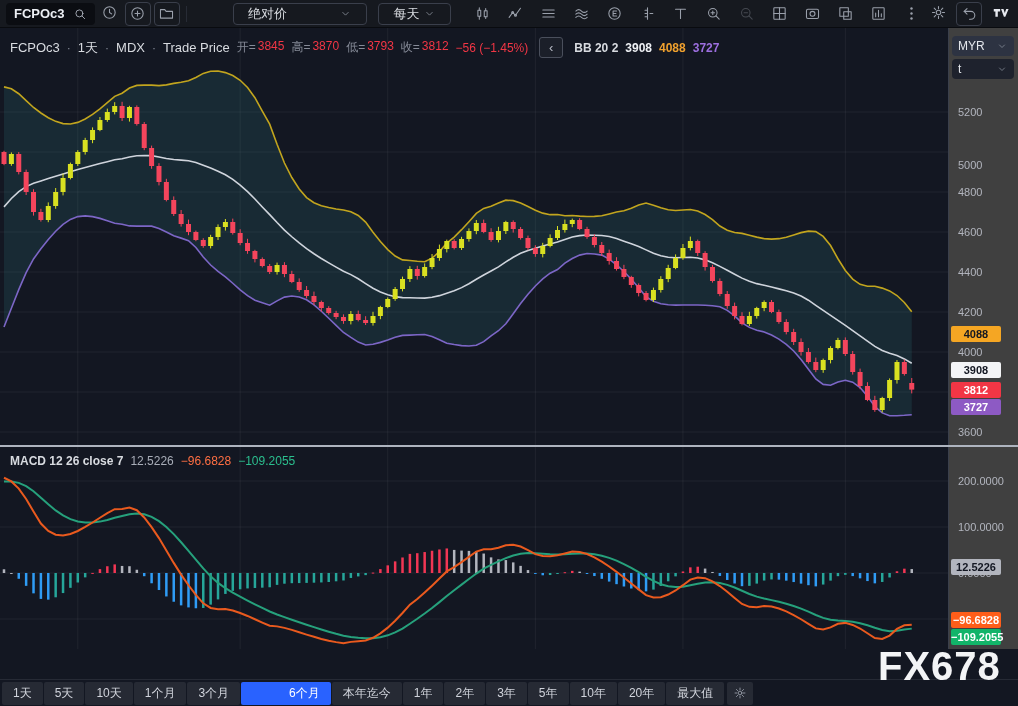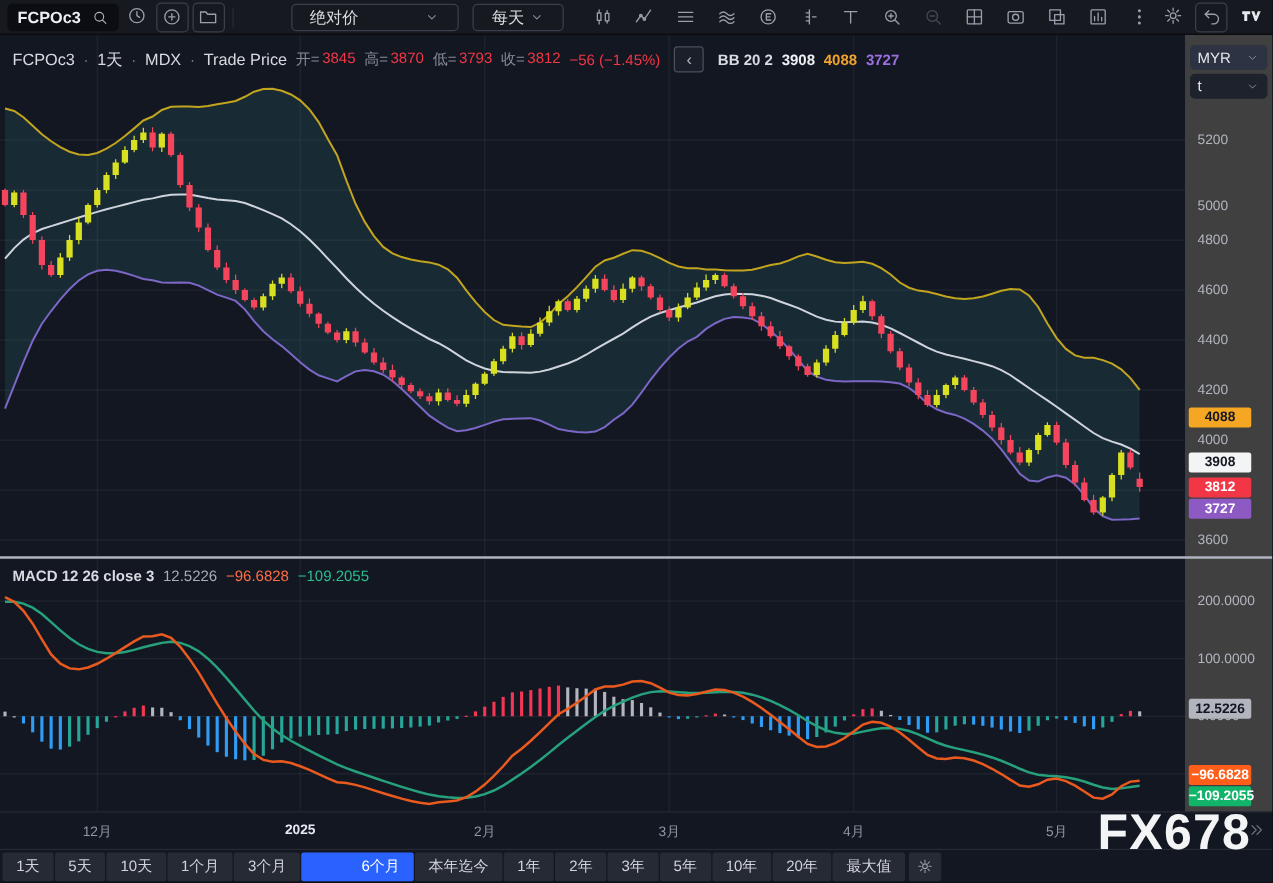--- a/index.html
+++ b/index.html
@@ -723,21 +723,21 @@
           <rect x="873.59" y="126.00273286267364" width="2.5" height="10.347267699914141" fill="#2f9cf5"></rect>
           <rect x="880.97" y="126.00273286267364" width="2.5" height="8.970527917663247" fill="#26a69a"></rect>
           <rect x="888.35" y="126.00273286267364" width="2.5" height="4.47538297461918" fill="#26a69a"></rect>
           <rect x="895.73" y="124.25385757572367" width="2.5" height="1.7488752869499677" fill="#f23654"></rect>
           <rect x="903.11" y="121.67982054031921" width="2.5" height="4.322912322354426" fill="#f23654"></rect>
           <rect x="910.49" y="122.06690640078811" width="2.5" height="3.935826461885526" fill="#b2b5be"></rect>
           <polyline points="4,34.45320121122792 11.379999999999999,34.448147582146724 18.759999999999998,35.8904559939236 26.14,39.10367281142671 33.519999999999996,44.1904331120111 40.9,50.664886171651766 48.28,57.32765903116665 55.66,63.40195011327559 63.04,68.4178798875995 70.42,72.12498569761526 77.8,74.49983927360901 85.17999999999999,75.59218232187186 92.56,75.57132903079673 99.94,74.60180537395388 107.32,72.91206905308509 114.7,70.76031431869805 122.08,68.99805497974 129.45999999999998,67.29855484605548 136.84,66.48514116972328 144.22,67.28614724056982 151.6,69.85143584818552 158.98,74.10320926800316 166.35999999999999,79.96800182134788 173.74,87.15505166677096 181.12,95.2496284620788 188.5,103.85236862303508 195.88,112.66671264368897 203.26,121.40220507385709 210.64,129.31055213933234 218.02,135.9113757033549 225.4,141.1405704871899 232.78,145.60510440015057 240.16,149.67862467929527 247.54,153.53314397796143 254.92,157.27917165892995 262.3,160.946424504815 269.68,164.5126018151287 277.06,167.48382634868054 284.44,170.16212500622814 291.82,172.70935597188537 299.2,175.22803395010604 306.58,177.7047739895963 313.96,180.12774012669902 321.34,182.48681029557272 328.71999999999997,184.7369152154771 336.1,186.81369232842653 343.48,188.68115316490758 350.86,189.9197825324369 358.24,190.77384783484678 365.62,191.30457094448485 373,191.19908805059424 380.38,190.22149816440924 387.76,188.30858623115458 395.14,185.40072591946787 402.52,181.51932903992687 409.9,176.73769698478026 417.28,171.78372467045915 424.65999999999997,166.54680479346737 432.04,160.98437941729682 439.42,155.09951548056284 446.8,148.96114853851986 454.18,143.1902311895563 461.56,137.58269206401346 468.94,132.05153704052287 476.32,126.55084232945487 483.7,121.68662510687537 491.08,117.77974883144299 498.46,114.3661827681163 505.84,111.13700151301705 513.22,108.48343401042378 520.6,106.69996377648313 527.98,105.96631802695394 535.36,106.19499409121758 542.74,106.76641149048987 550.12,107.27295974096421 557.5,107.46140251016213 564.88,107.26265768687308 572.26,106.72757133538316 579.64,106.3839340337545 587.02,106.51660413458649 594.4,107.27885413157131 601.78,108.73201131395521 609.16,110.8749839030401 616.54,113.66604206159482 623.92,117.03869523350546 631.3,120.91309329589932 638.68,125.20405490556603 646.06,129.78987542775081 653.4399999999999,133.94450284948638 660.8199999999999,137.189298753459 668.2,139.2645611778302 675.58,140.1007905989984 682.96,139.71747228342977 690.34,138.30171668649862 697.72,136.72540618029797 705.1,135.62042442883418 712.48,135.360634515855 719.86,136.09995464019693 727.24,137.84409998767967 734.62,140.46660746720994 742,143.7627946436764 749.38,146.97437925026546 756.76,149.62319980806407 764.14,151.5064131893255 771.52,153.1198866219736 778.9,154.78488285943155 786.28,156.69626739786668 793.66,158.9589056412334 801.04,161.6149548832769 808.42,164.6641615708765 815.8,168.0054116598582 823.18,170.89184544193853 830.56,172.79921377674347 837.9399999999999,173.59269521019974 845.3199999999999,174.05171895631022 852.6999999999999,174.82809356342682 860.08,176.1651636303204 867.46,178.18301280148162 874.84,180.76982972646016 882.22,183.01246170587598 889.6,184.13130744953077 896.98,183.6940886277933 904.36,182.61336054720468 911.74,181.6294039317333 " fill="none" stroke="#26a17c" stroke-width="2"></polyline>
           <polyline points="4,30.745143929281983 11.379999999999999,34.427933065822025 18.759999999999998,41.65968964103112 26.14,51.956540081439215 33.519999999999996,64.53747431434869 40.9,76.56269841021447 48.28,83.97875046922617 55.66,87.69911444171137 63.04,88.48159898489516 70.42,86.95340893767828 77.8,83.99925357758407 85.17999999999999,79.96155451492326 92.56,75.48791586649621 99.94,70.7237107465825 107.32,66.15312376960996 114.7,62.153295381149896 122.08,61.94901762390787 129.45999999999998,60.50055431131742 136.84,63.231486464394436 144.22,70.49017152395606 151.6,80.11259027864833 158.98,91.11030294727368 166.35999999999999,103.4271720347268 173.74,115.90325104846329 181.12,127.62793564331018 188.5,138.2633292668602 195.88,147.9240887263045 203.26,156.34417479452958 210.64,160.9439404012334 218.02,162.31466995944518 225.4,162.05734962252987 232.78,163.4632400519932 240.16,165.97270579587408 247.54,168.95122117262596 254.92,172.26328238280405 262.3,175.6154358883552 269.68,178.77731105638355 277.06,179.368724482888 284.44,180.87531963641854 291.82,182.89827983451417 299.2,185.3027458629888 306.58,187.61173414755734 313.96,189.81960467510982 321.34,191.9230909710675 328.71999999999997,193.7373348950945 336.1,195.1208007802243 343.48,196.15099651083182 350.86,194.87430000255412 358.24,194.19010904448635 365.62,193.42746338303712 373,190.7771564750317 380.38,186.31113861966935 387.76,180.6569384981359 395.14,173.76928467272103 402.52,165.99374152176284 409.9,157.6111687641938 417.28,151.96783541317464 424.65999999999997,145.59912528550035 432.04,138.7346779126145 439.42,131.560059733627 446.8,124.40768077034791 454.18,120.10656179370211 461.56,115.15253556184201 468.94,109.92691694656062 476.32,104.54806348518281 483.7,102.22975621655726 491.08,102.15224372971353 498.46,100.71191851480957 505.84,98.2202764926201 513.22,97.86916400005063 520.6,99.56608284072055 527.98,103.0317350288372 535.36,107.10969834827212 542.74,109.05208108757905 550.12,109.29915274286157 557.5,108.21517358695381 564.88,106.46767839371691 572.26,104.5872259294235 579.64,105.00938482723986 587.02,107.04728453791442 594.4,110.32785411951059 601.78,114.54464004349084 609.16,119.44687425937964 616.54,124.83027469581367 623.92,130.52930792114802 631.3,136.41068554547473 638.68,142.3679013442329 646.06,148.13315751648994 653.4399999999999,150.56301253642854 660.8199999999999,150.16848236934965 668.2,147.56561087531477 675.58,143.44570828367134 682.96,138.18419902115517 690.34,132.63869429877408 697.72,130.4201641554953 705.1,131.20049742297908 712.48,134.32147486393822 719.86,139.0572351375647 727.24,144.82068137761067 734.62,150.95663738533105 742,156.94754334954206 749.38,159.82071767662188 756.76,160.21848203925848 764.14,159.03926671437128 771.52,159.57378035256588 778.9,161.44486780926349 786.28,164.34180555160708 793.66,168.00945861470038 801.04,172.2391518514508 808.42,176.86098832127496 815.8,181.37041201578498 823.18,182.43758057025988 830.56,180.42868711596316 837.9399999999999,176.7666209440248 845.3199999999999,175.8878139407523 852.6999999999999,177.93359199189308 860.08,181.51344389789477 867.46,186.2544094861265 874.84,191.1170974263743 882.22,191.98298962353923 889.6,188.60669042414995 896.98,181.9452133408433 904.36,178.29044822485025 911.74,177.69357746984775 " fill="none" stroke="#ea5a1e" stroke-width="2"></polyline>
         </svg>
       <div class="legend" id="macd-legend">
-        <span class="macd-t">MACD 12 26 close 3</span>
+        <span class="macd-t">MACD 12 26 close 7</span>
         <span class="macd-hist-v">12.5226</span>
         <span class="macd-v">−96.6828</span>
         <span class="macd-sig-v">−109.2055</span>
       </div>
     </div>
 
     <div id="right-axis">
       <div class="axbtn" id="currency-btn">
         <span>MYR</span>
         <span>
@@ -771,35 +771,20 @@
           <div class="badge" style="top: 342.4px; background: rgb(243, 244, 246); color: rgb(19, 23, 34);">3908</div>
           <div class="badge" style="top: 361.6px; background: rgb(242, 54, 69); color: rgb(255, 255, 255);">3812</div>
           <div class="badge" style="top: 378.6px; background: rgb(141, 90, 196); color: rgb(255, 255, 255);">3727</div>
           <div class="badge" style="top: 539.242px; background: rgb(178, 181, 190); color: rgb(19, 23, 34);">12.5226</div>
           <div class="badge" style="top: 592.48px; background: rgb(255, 94, 26); color: rgb(255, 255, 255);">−96.6828</div>
           <div class="badge" style="top: 609.48px; background: rgb(18, 180, 105); color: rgb(255, 255, 255);">−109.2055</div>
         </div>
     </div>
   </div>
 
-  <div id="time-axis">
-    <div id="month-ticks">
-        <div class="mtick" style="left: 77.8px;">12月</div>
-        <div class="mtick year" style="left: 240.16px;">2025</div>
-        <div class="mtick" style="left: 387.76px;">2月</div>
-        <div class="mtick" style="left: 535.36px;">3月</div>
-        <div class="mtick" style="left: 682.96px;">4月</div>
-        <div class="mtick" style="left: 845.32px;">5月</div>
-      </div>
-    <span id="axis-chevrons">
-        <svg viewBox="0 0 24 24" fill="none" stroke="currentColor" stroke-width="1.5" stroke-linecap="round" stroke-linejoin="round">
-          <path d="M6 6l6 6-6 6M13 6l6 6-6 6"></path>
-        </svg>
-      </span>
-  </div>
   <div id="watermark">FX678</div>
 
   <footer id="bottom-toolbar">
     <div id="range-buttons" style="display:flex;gap:1px;">
         <div class="rbtn">1天</div>
         <div class="rbtn">5天</div>
         <div class="rbtn">10天</div>
         <div class="rbtn">1个月</div>
         <div class="rbtn">3个月</div>
         <div class="rbtn sel">6个月</div>

